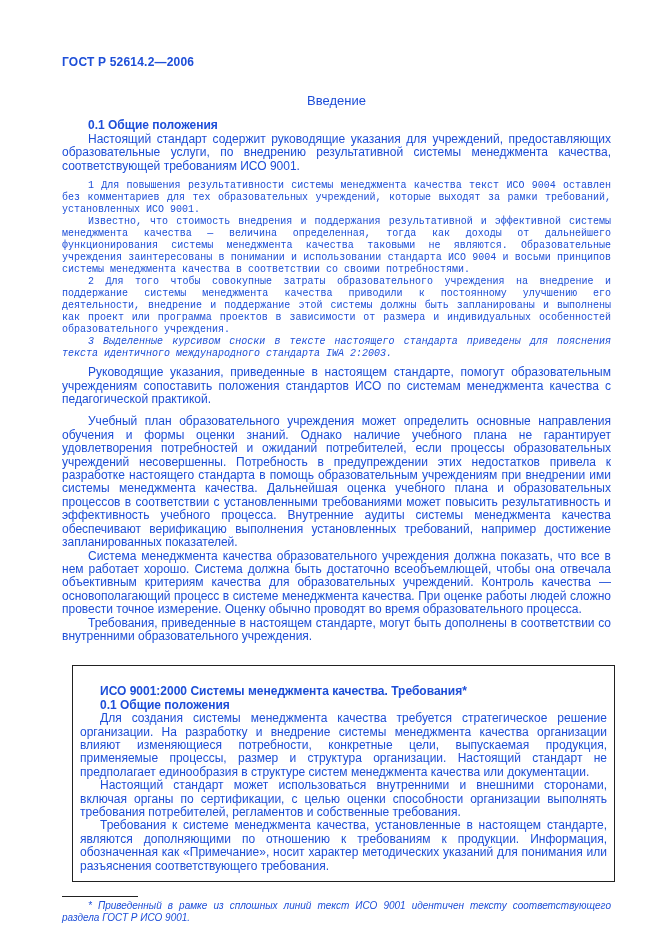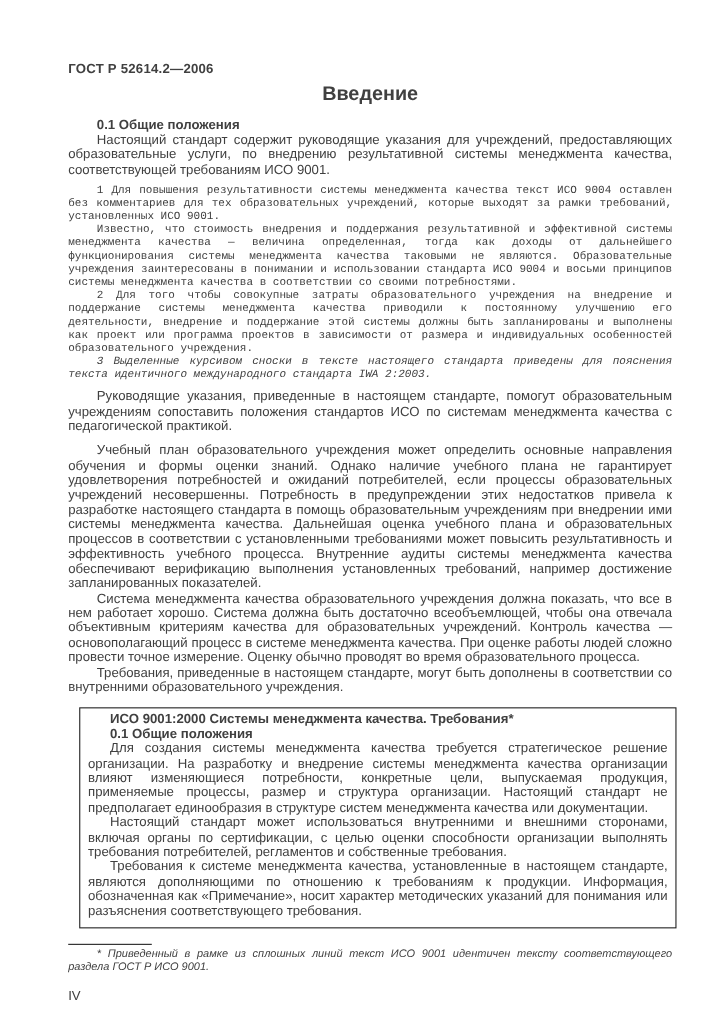--- a/index.html
+++ b/index.html
@@ -6,39 +6,39 @@
     margin: 0;
     padding: 0;
     background: #ffffff;
   }
   .page {
     position: relative;
     width: 661px;
     height: 935px;
     background: #ffffff;
     font-family: "Liberation Sans", sans-serif;
-    color: #404040;
+    color: #1d4ed8;
     overflow: hidden;
   }
   .content {
     position: absolute;
     left: 62px;
     top: 55px;
     width: 549px;
   }
   .doc-header {
     font-size: 12px;
     font-weight: bold;
     letter-spacing: 0.2px;
   }
   .title {
-    font-size: 18px;
-    font-weight: bold;
+    font-size: 13px;
+    font-weight: normal;
     text-align: center;
-    margin: 6px 0 10px 0;
+    margin: 24px 0 10px 0;
   }
   .section-heading {
     font-size: 12px;
     font-weight: bold;
     text-indent: 26px;
     margin: 0 0 1px 0;
   }
   .body-p {
     font-size: 12px;
     line-height: 13.4px;
@@ -62,22 +62,22 @@
     text-align: justify;
     text-indent: 26px;
     margin: 0;
     font-family: Liberation Mono, monospace;
   }
   .italic {
     font-style: italic;
   }
   .iso-box {
     border: 1.5px solid #212121;
-    margin: 12px -4px 0 10px;
-    padding: 3px 7px 8px 7px;
+    margin: 22px -4px 0 10px;
+    padding: 19px 7px 8px 7px;
   }
   .box-heading,
   .box-subheading {
     font-size: 12px;
     line-height: 13.4px;
     font-weight: bold;
     text-indent: 20px;
   }
   .iso-box .body-p {
     text-indent: 20px;

